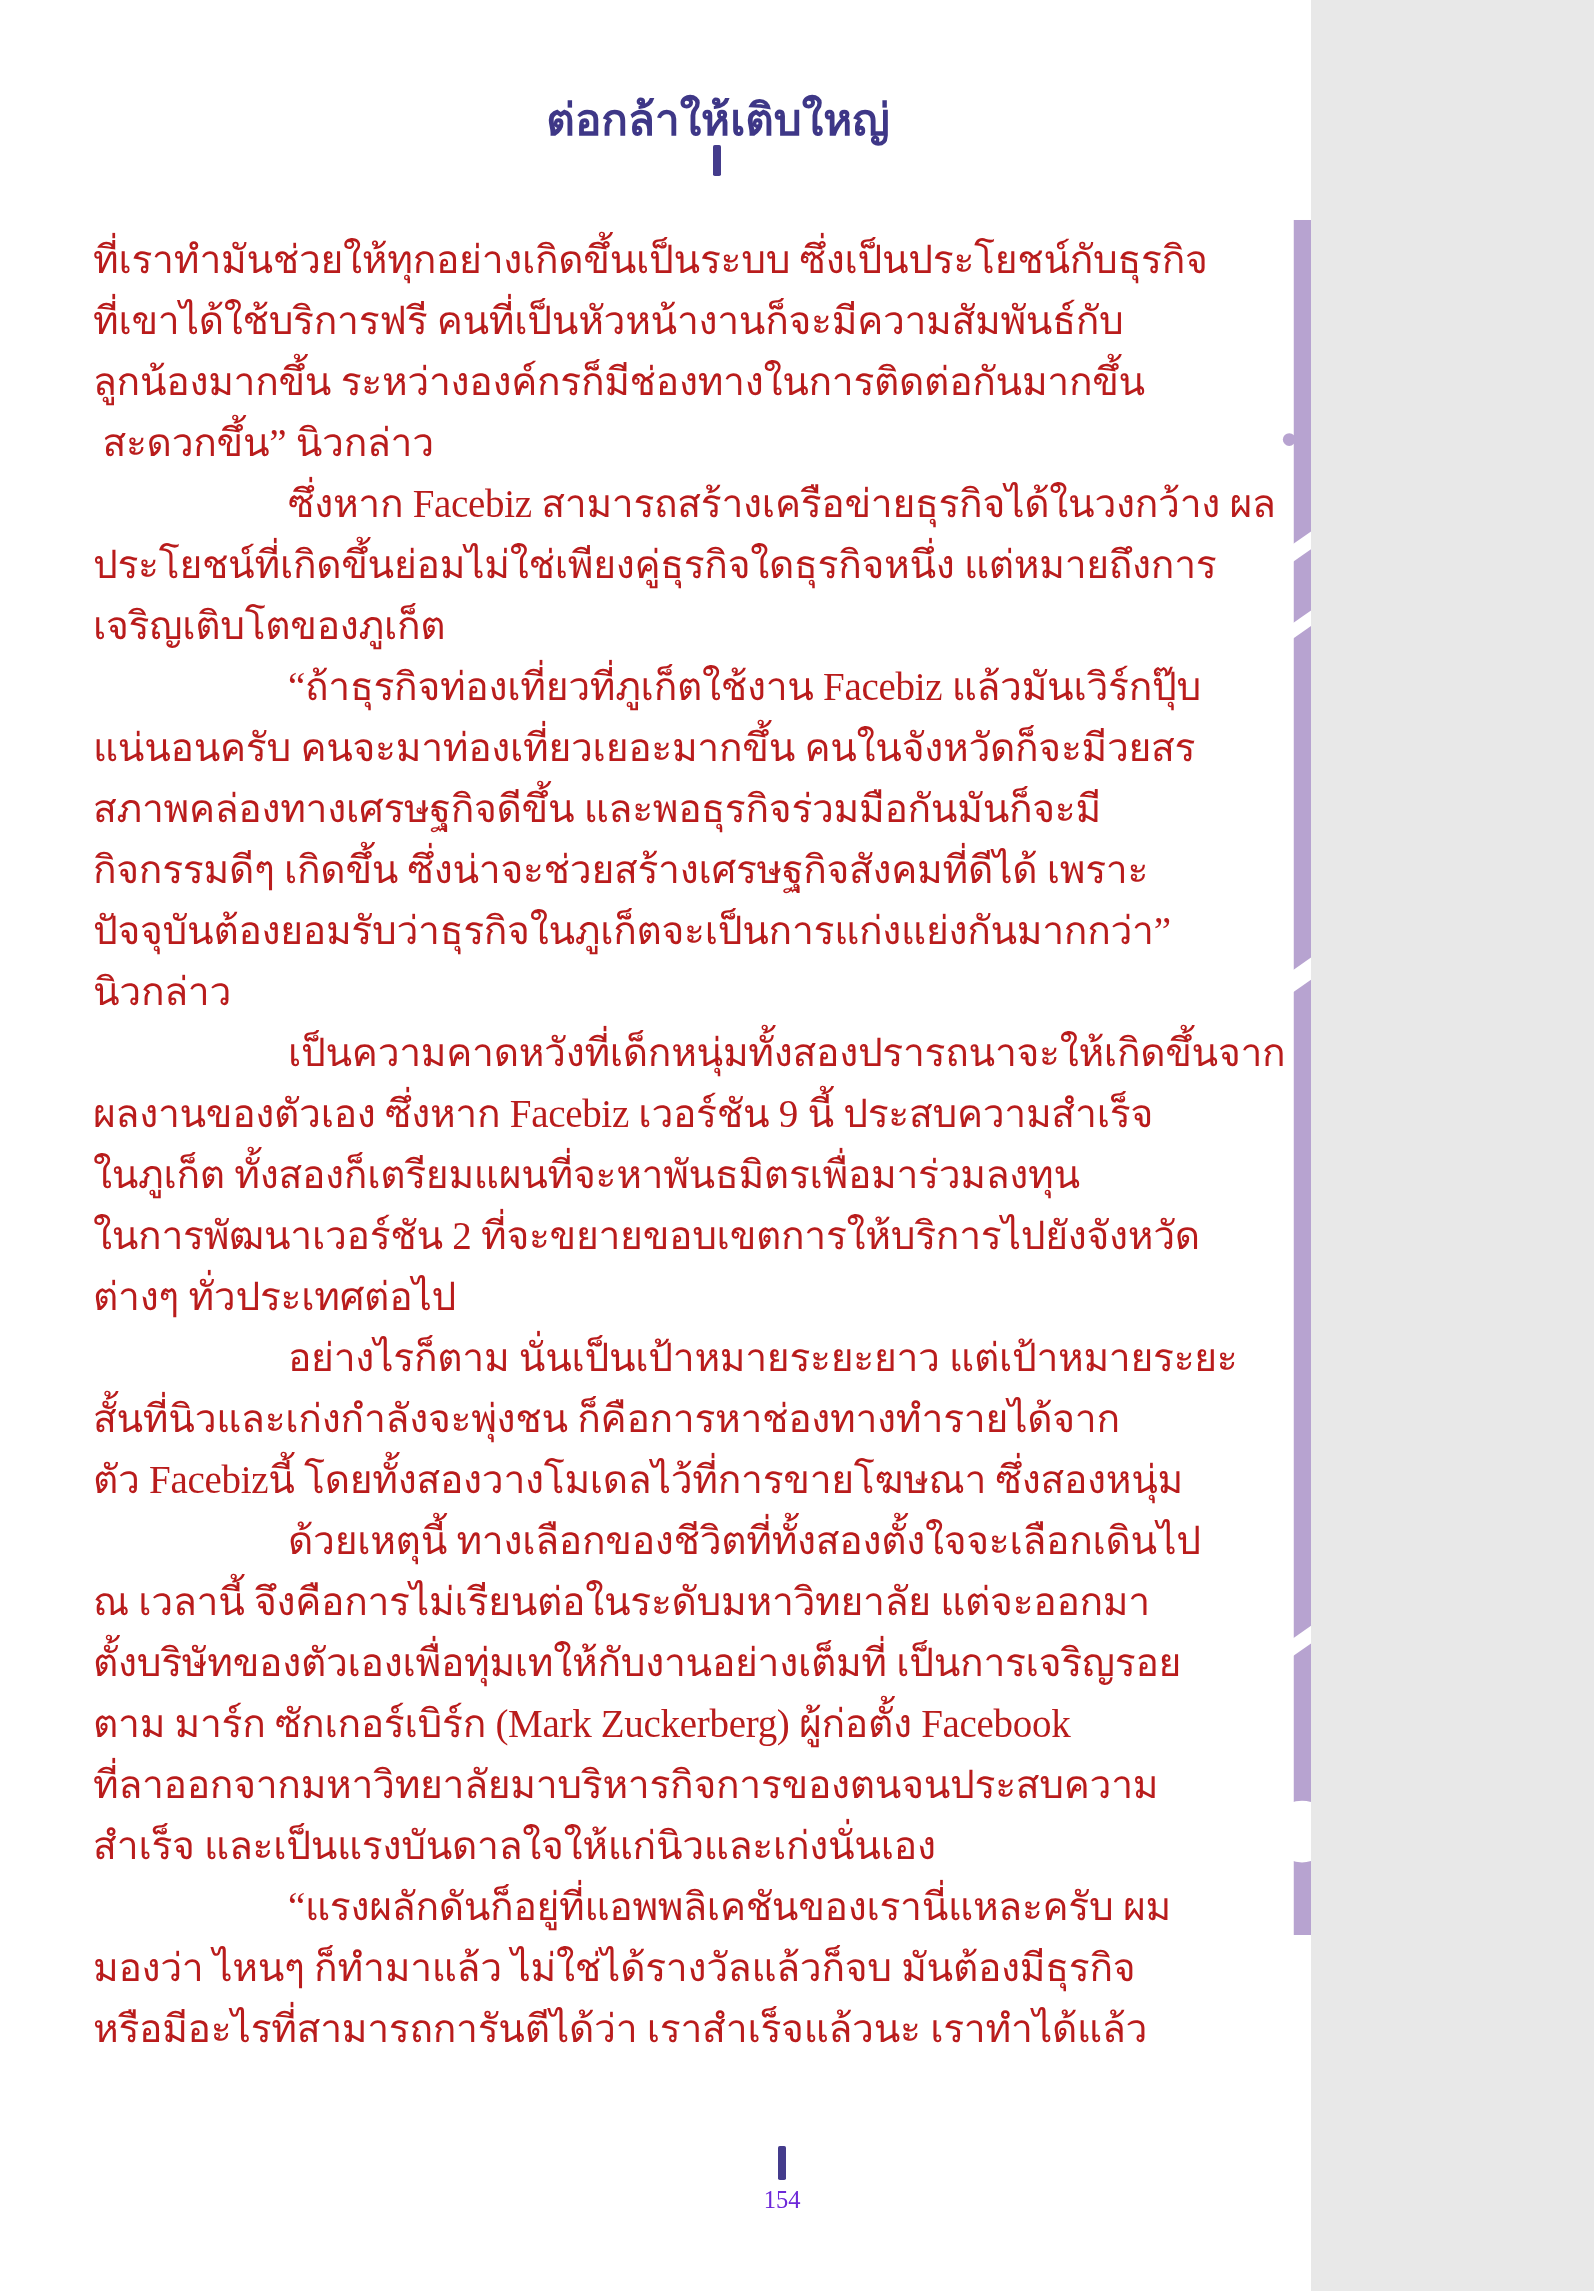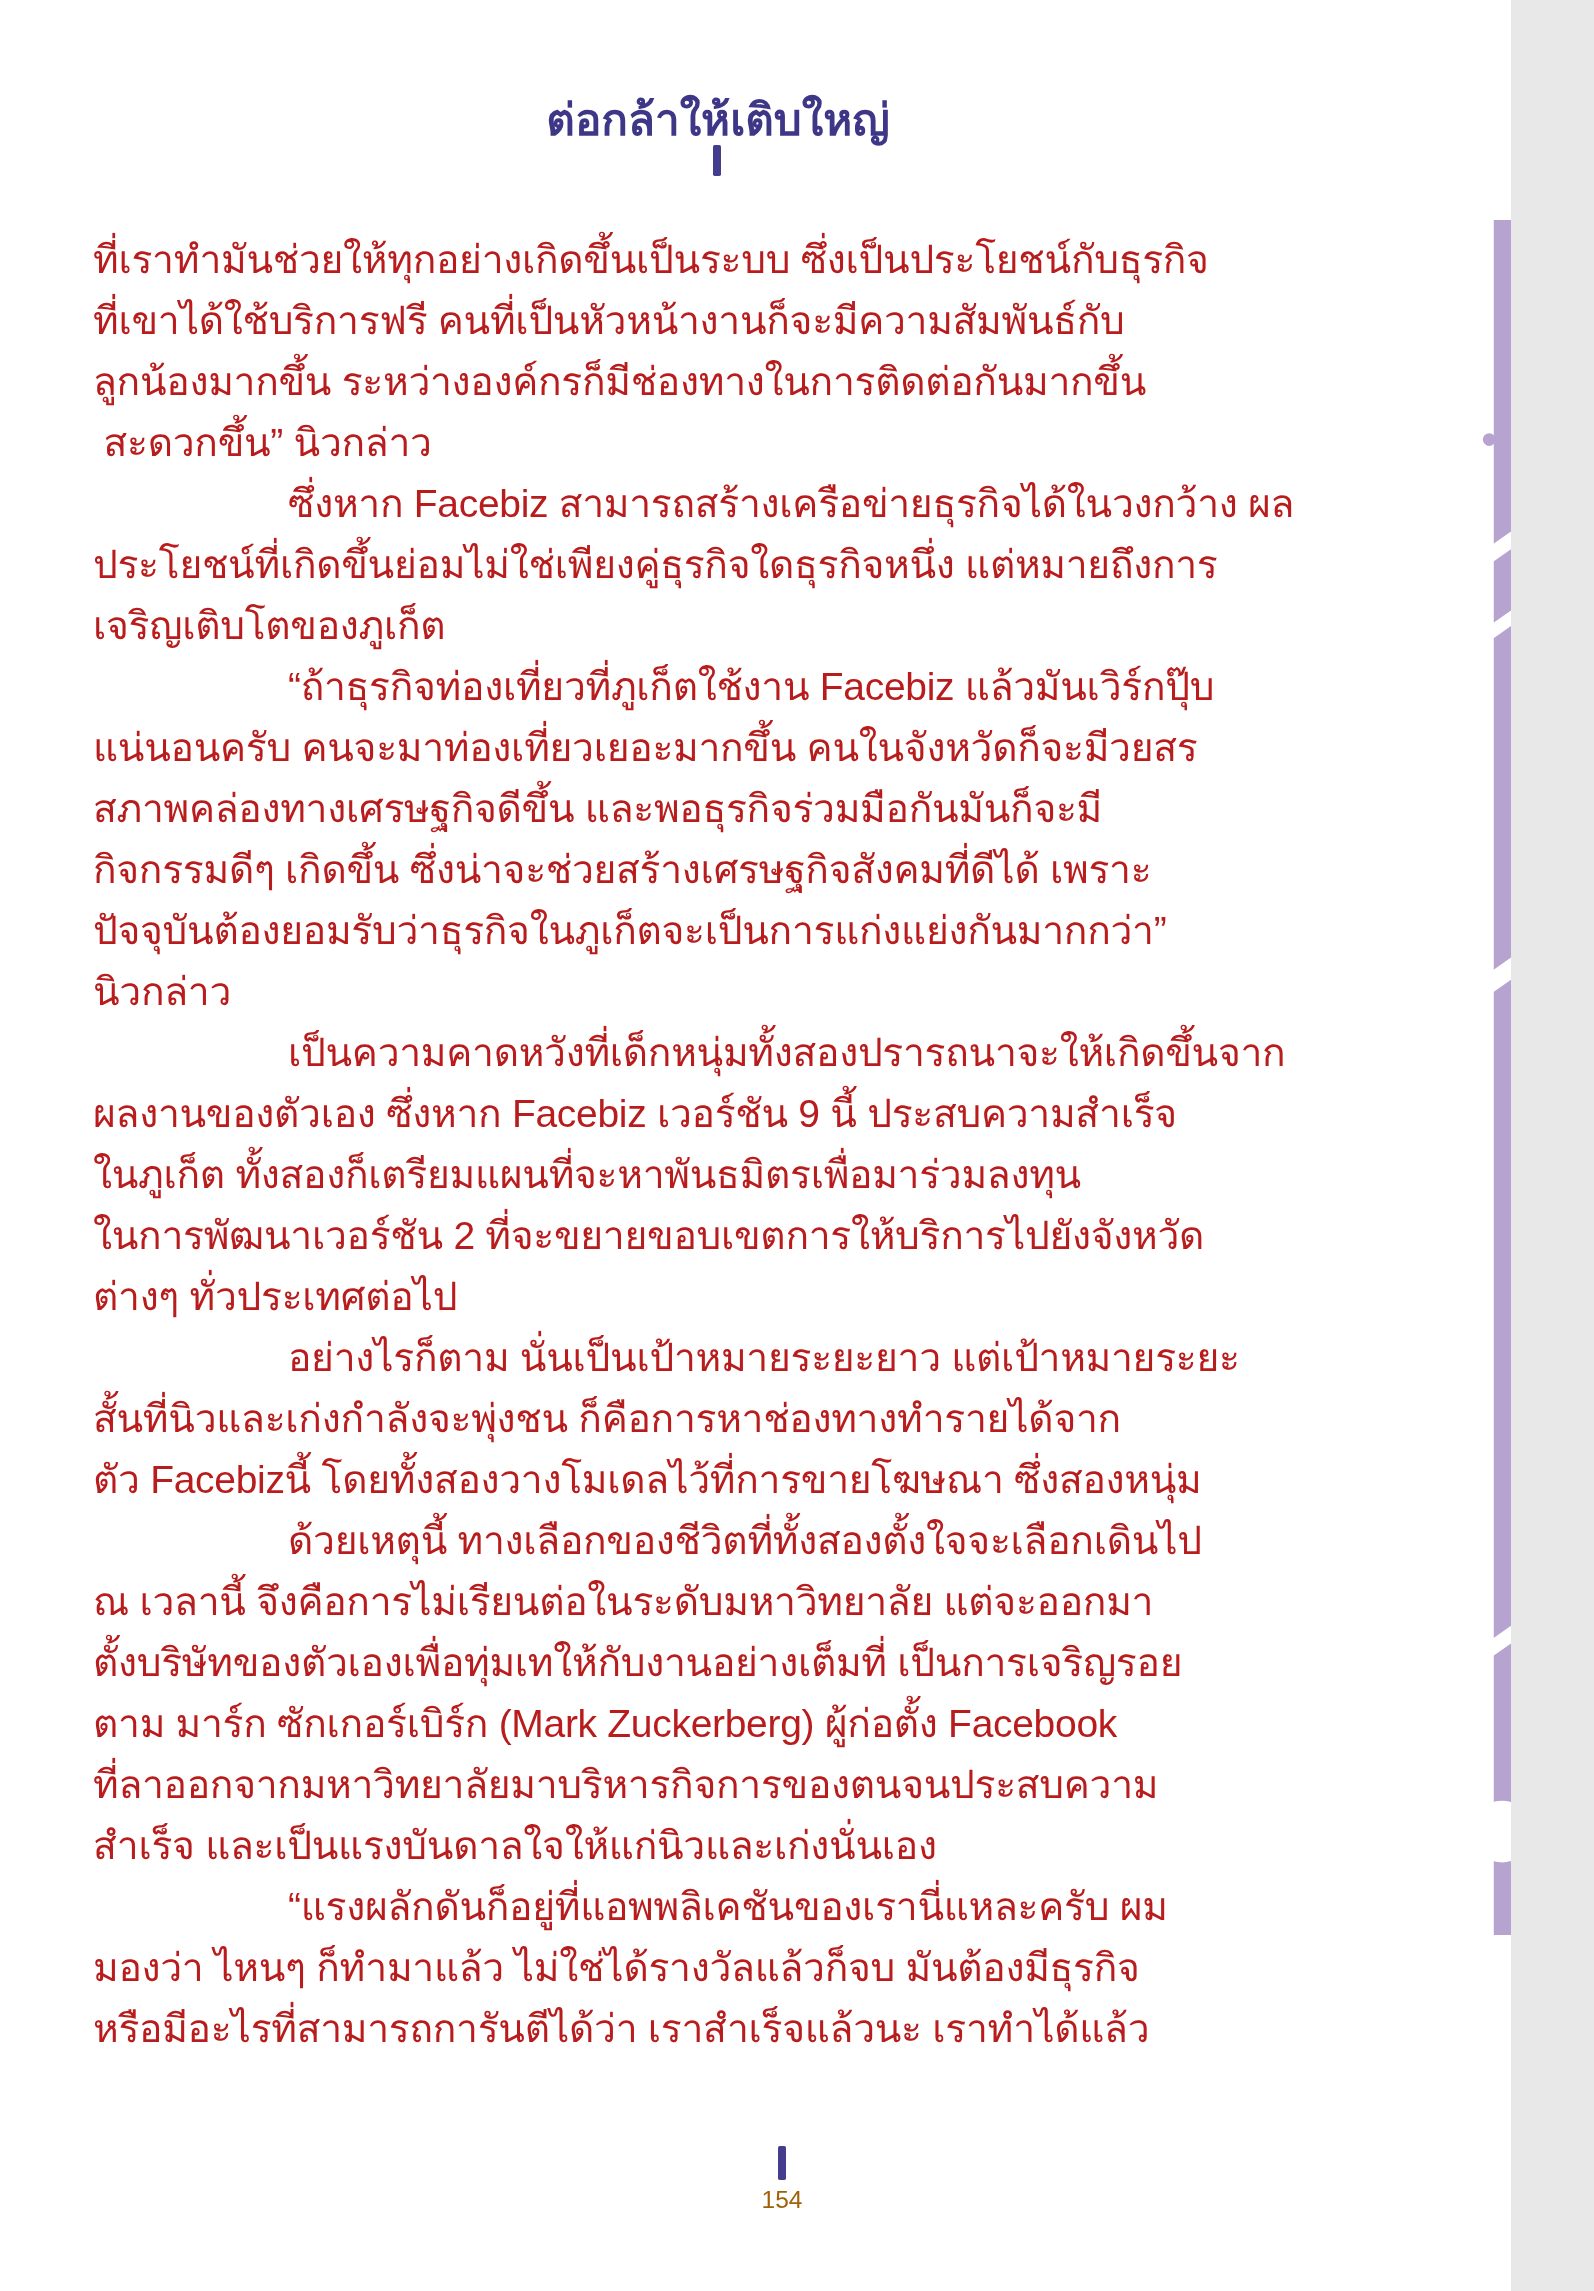--- a/index.html
+++ b/index.html
@@ -1,21 +1,21 @@
 <!DOCTYPE html>
 <html style="font-size:14.5px"><head>
 <meta charset="utf-8">
 <style>
   html,body{margin:0;padding:0;background:#e8e8e8;}
   .page{
     position:relative;
-    width:1511px;height:2292px;
+    width:1311px;height:2292px;
     background:#ffffff;
     overflow:hidden;
-    font-family:Liberation Sans, sans-serif;
+    font-family:Liberation Serif, serif;
   }
   .page-title{
     position:absolute;
     left:0;top:84px;width:1436px;
     text-align:center;
     font-size:44px;font-weight:bold;
     color:#3e3787;
     letter-spacing:0px;
   }
   .bar{
@@ -35,21 +35,21 @@
     font-size:39px;
     white-space:pre;
     letter-spacing:-0.3px;
   }
   .body-text .line.indent{padding-left:195px;}
   .page-number{
     position:absolute;
     left:691px;top:2186px;width:182px;
     text-align:center;
     font-size:24.5px;
-    color:#a16207;
+    color:#6d28d9;
   }
   .side-deco{
     position:absolute;
     right:0;top:0;width:49px;height:2292px;
   }
 </style>
 </head>
 <body>
 
 <div class="page">

